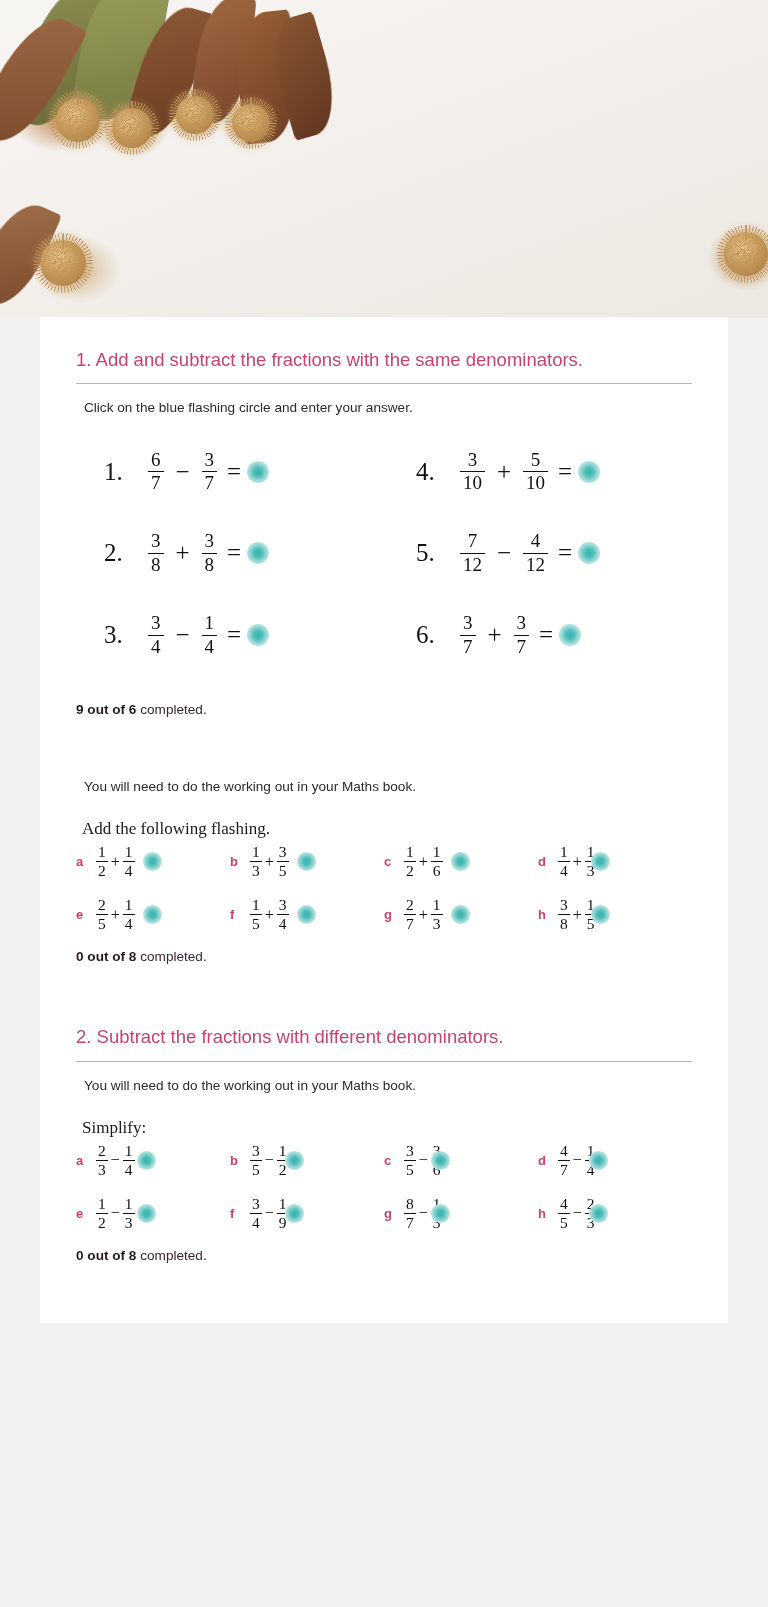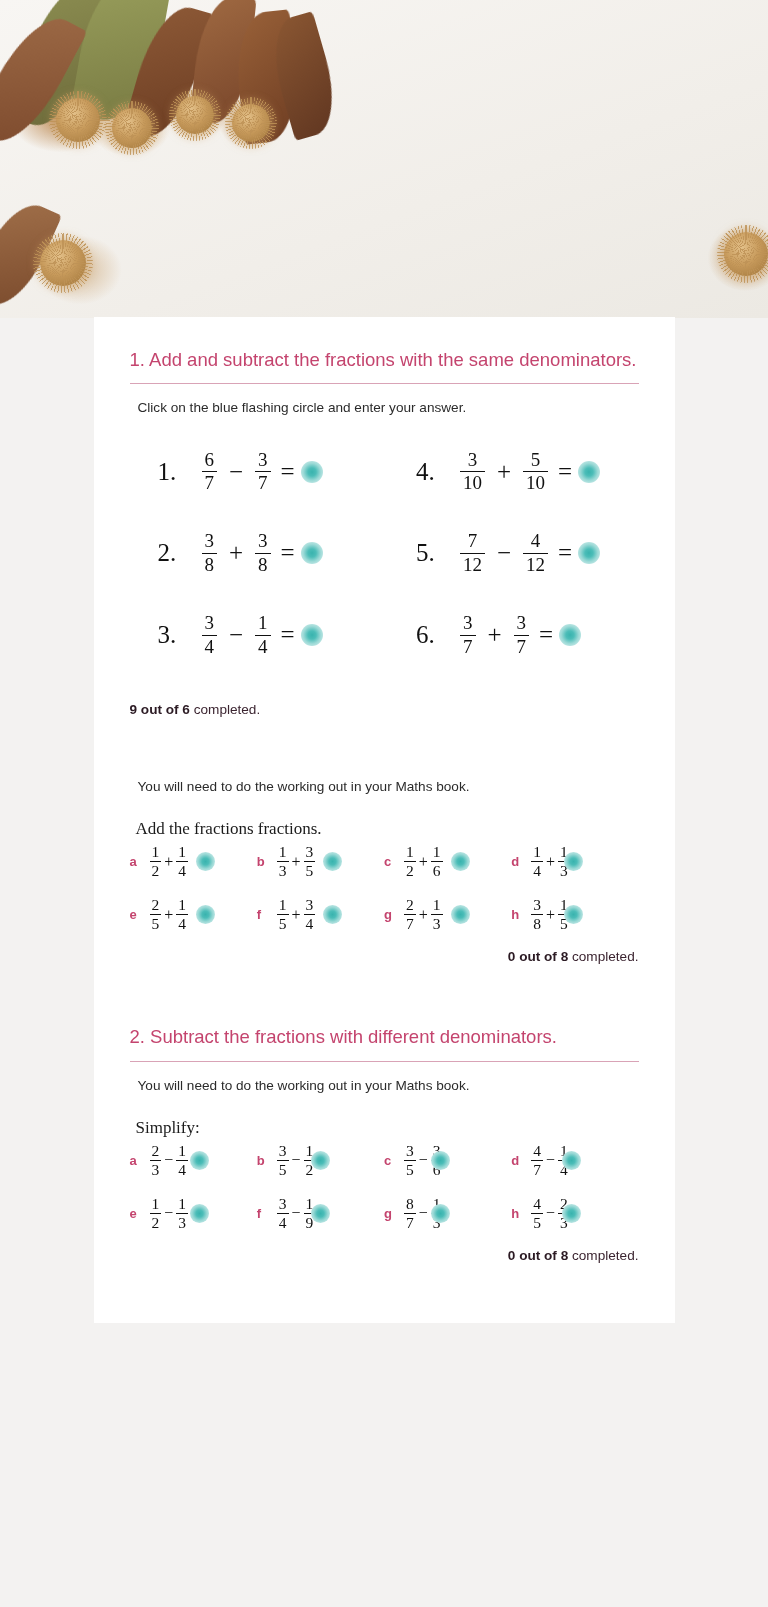--- a/index.html
+++ b/index.html
@@ -60,21 +60,21 @@
     line-height: 1.36;
     font-weight: 400;
     color: #4a1b33;
     letter-spacing: -0.2px;
     z-index: 5;
   }
 
   
   .card {
     position: relative;
-    width: 581px;
+    width: 688px;
     margin: 0 auto;
     margin-top: -1px;
     background: #ffffff;
     padding: 30px 0 60px 0;
     z-index: 4;
   }
 
   .section { padding: 0 36px; }
   .section + .section { margin-top: 60px; }
 
@@ -190,21 +190,21 @@
   }
   .l-frac .num { padding: 0 2px; }
   .l-frac .den { padding: 0 2px; border-top: 1.4px solid #111; }
   .l-op {
     font-size: 16px;
     margin: 0 3px;
     color: #111;
   }
   .l-gap { width: 8px; flex: none; }
   .sec3 .l-gap { width: 2px; }
-  .completed.tight { margin-top: 16px; text-align: right; }
+  .completed.tight { margin-top: 16px; }
 </style>
 </head>
 <body>
 
 <div class="banner">
   <div class="banner-photo">
     <div class="leaf" style="left:30px;top:-20px;width:62px;height:150px;background:linear-gradient(150deg,#8d8f52,#6d6a3a);transform:rotate(18deg);"></div>
     <div class="leaf" style="left:82px;top:-28px;width:78px;height:150px;background:linear-gradient(160deg,#9aa05d,#787a42);transform:rotate(10deg);"></div>
     <div class="leaf" style="left:0px;top:10px;width:58px;height:140px;background:linear-gradient(150deg,#9d6a46,#7d4a2d);transform:rotate(28deg);"></div>
     <div class="leaf" style="left:140px;top:4px;width:56px;height:136px;background:linear-gradient(150deg,#8e5a37,#6b3c22);transform:rotate(16deg);"></div>
@@ -321,21 +321,21 @@
 
     </div>
 
     <div class="completed">
       <b>9 out of 6</b><span> completed.</span>
     </div>
   </div>
 
   <div class="section">
     <p class="sec-sub">You will need to do the working out in your Maths book.</p>
-    <div class="subhead">Add the fractions fractions.</div>
+    <div class="subhead">Add the following flashing.</div>
 
     <div class="lettered-grid">
 
       <div class="l-item">
         <span class="l-letter">a</span>
         <span class="l-frac">
           <span class="num">1</span>
           <span class="den">2</span>
         </span>
         <span class="l-op">+</span>

